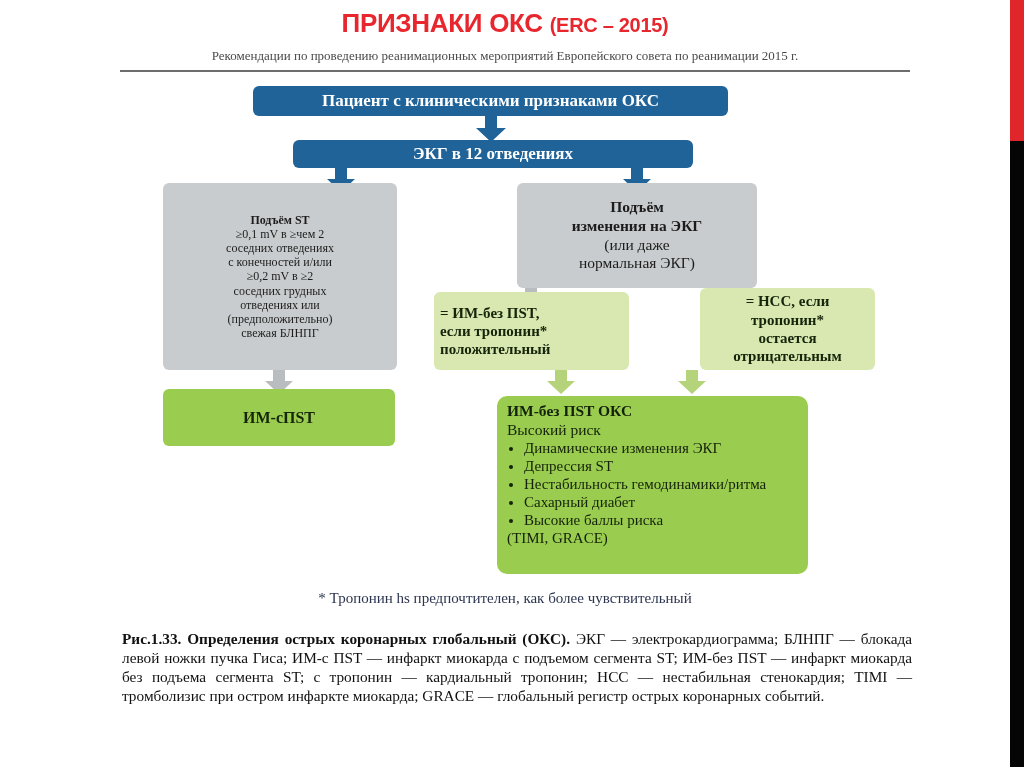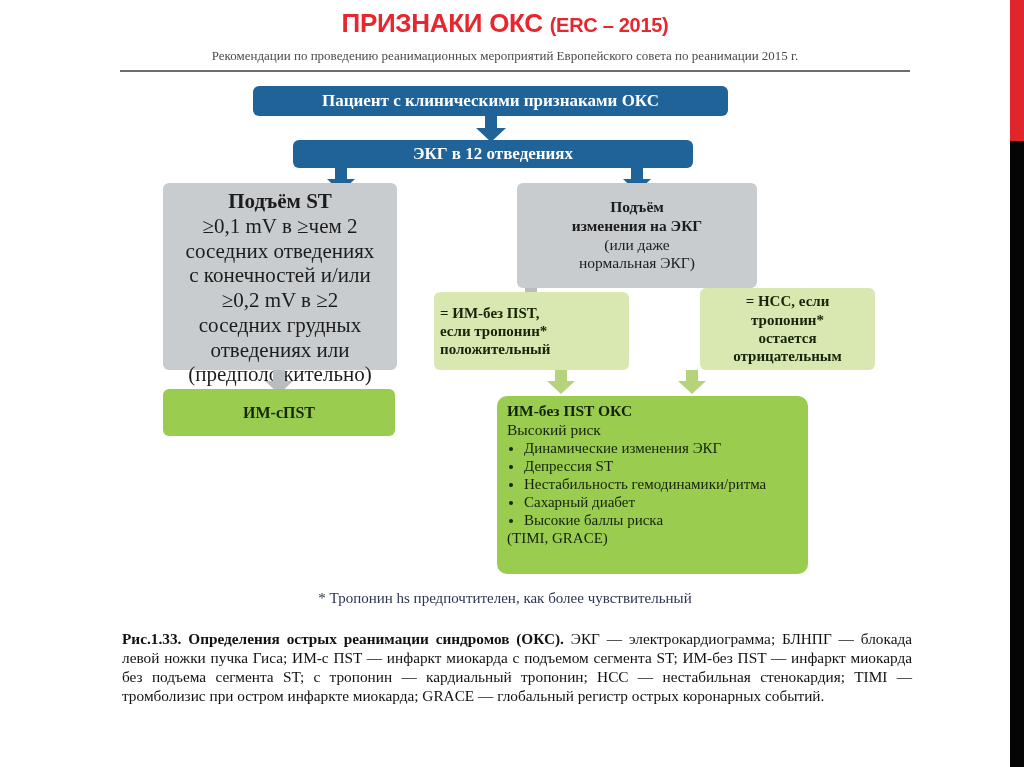--- a/index.html
+++ b/index.html
@@ -39,29 +39,29 @@
   .box-gray{background:#c9ccce;color:#1c1c1c;text-align:center;
     display:flex;flex-direction:column;align-items:center;justify-content:center;}
   .box-green-solid{background:#9ACD4F;color:#17260a;text-align:center;
     display:flex;align-items:center;justify-content:center;font-weight:bold;}
   .box-green-light{background:#d9e8b0;color:#16240a;text-align:center;
     display:flex;flex-direction:column;align-items:center;justify-content:center;font-weight:bold;}
 
   .patient-box{left:253px;top:86px;width:475px;height:30px;font-size:17px;}
   .ecg-box{left:293px;top:140px;width:400px;height:28px;font-size:17px;}
 
-  .st-box{left:163px;top:183px;width:234px;height:187px;font-size:21px;line-height:1.18;padding:6px 8px;justify-content:space-between;}
+  .st-box{left:163px;top:183px;width:234px;height:187px;font-size:12px;line-height:1.18;padding:6px 8px;}
   .st-box .hd{font-weight:bold;}
   .other-box{left:517px;top:183px;width:240px;height:105px;font-size:15.5px;line-height:1.2;padding:4px 8px;}
   .other-box .hd{font-weight:bold;}
 
   .nstemi-pos{left:434px;top:292px;width:195px;height:78px;font-size:15px;line-height:1.22;padding:4px 6px;align-items:flex-start;text-align:left;}
   .ua-neg{left:700px;top:288px;width:175px;height:82px;font-size:15px;line-height:1.22;padding:4px 6px;}
 
-  .stemi-box{left:163px;top:389px;width:232px;height:47px;font-size:16px;}
+  .stemi-box{left:163px;top:389px;width:232px;height:57px;font-size:16px;}
 
   .risk-box{position:absolute;left:497px;top:396px;width:311px;height:178px;border-radius:10px;
     background:#9ACD4F;color:#14220a;padding:6px 10px;box-sizing:border-box;
     font-size:15px;line-height:1.2;text-align:left;}
   .risk-box .hd{font-weight:bold;font-size:15.5px;}
   .risk-box .sub{font-size:15.5px;}
   .risk-box ul{margin:0;padding-left:17px;list-style:disc;}
   .risk-box li{margin:0;}
   .risk-box .tail{margin-left:0;}
 
@@ -169,21 +169,21 @@
       <li>Нестабильность гемодинамики/ритма</li>
       <li>Сахарный диабет</li>
       <li>Высокие баллы риска</li>
     </ul>
     <div class="tail">(TIMI, GRACE)</div>
   </div>
 
   <div class="footnote">* Тропонин hs предпочтителен, как более чувствительный</div>
 
   <div class="caption">
-    <span class="ttl">Рис.1.33. Определения острых реанимации синдромов (ОКС).</span>
+    <span class="ttl">Рис.1.33. Определения острых коронарных глобальный (ОКС).</span>
     <span>ЭКГ — электрокардиограмма; БЛНПГ — блокада левой ножки пучка Гиса; ИМ-с ПST — инфаркт миокарда с подъемом сегмента ST; ИМ-без ПST — инфаркт миокарда без подъема сегмента ST; с тропонин — кардиальный тропонин; НСС — нестабильная стенокардия; TIMI — тромболизис при остром инфаркте миокарда; GRACE — глобальный регистр острых коронарных событий.</span>
   </div>
 
   <div class="edge-white-gap"></div>
 </div>
 
 <div class="edge-red"></div>
 <div class="edge-black"></div>
 
 </body></html>

